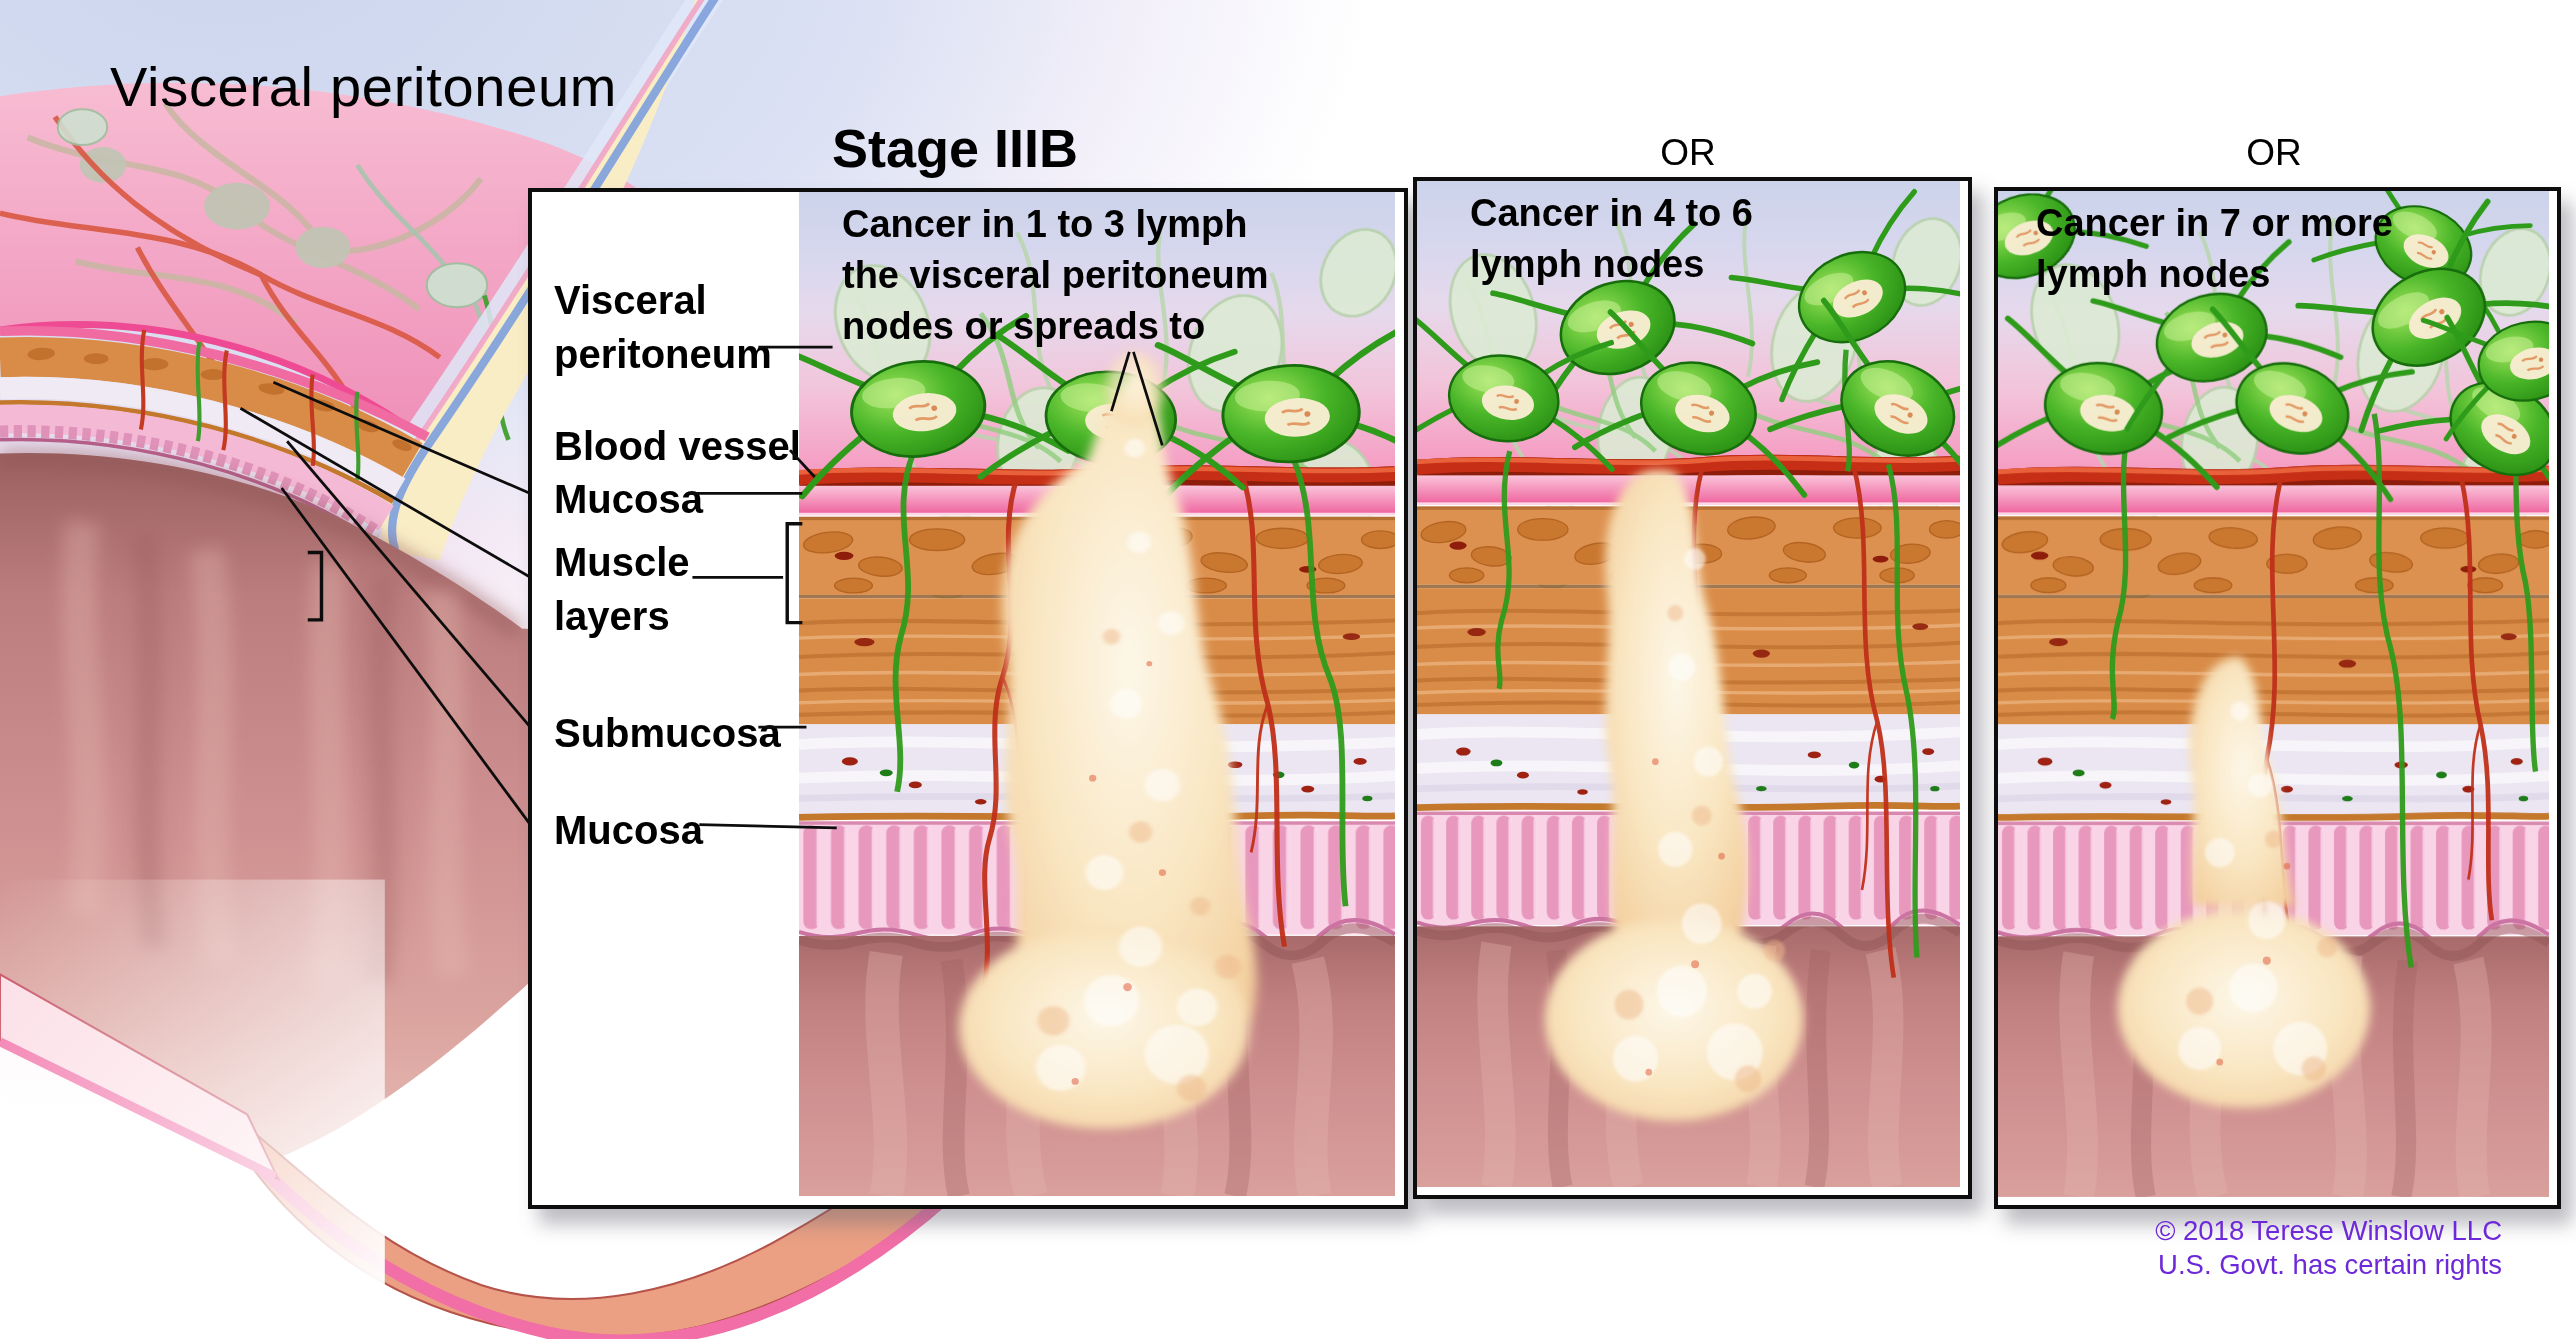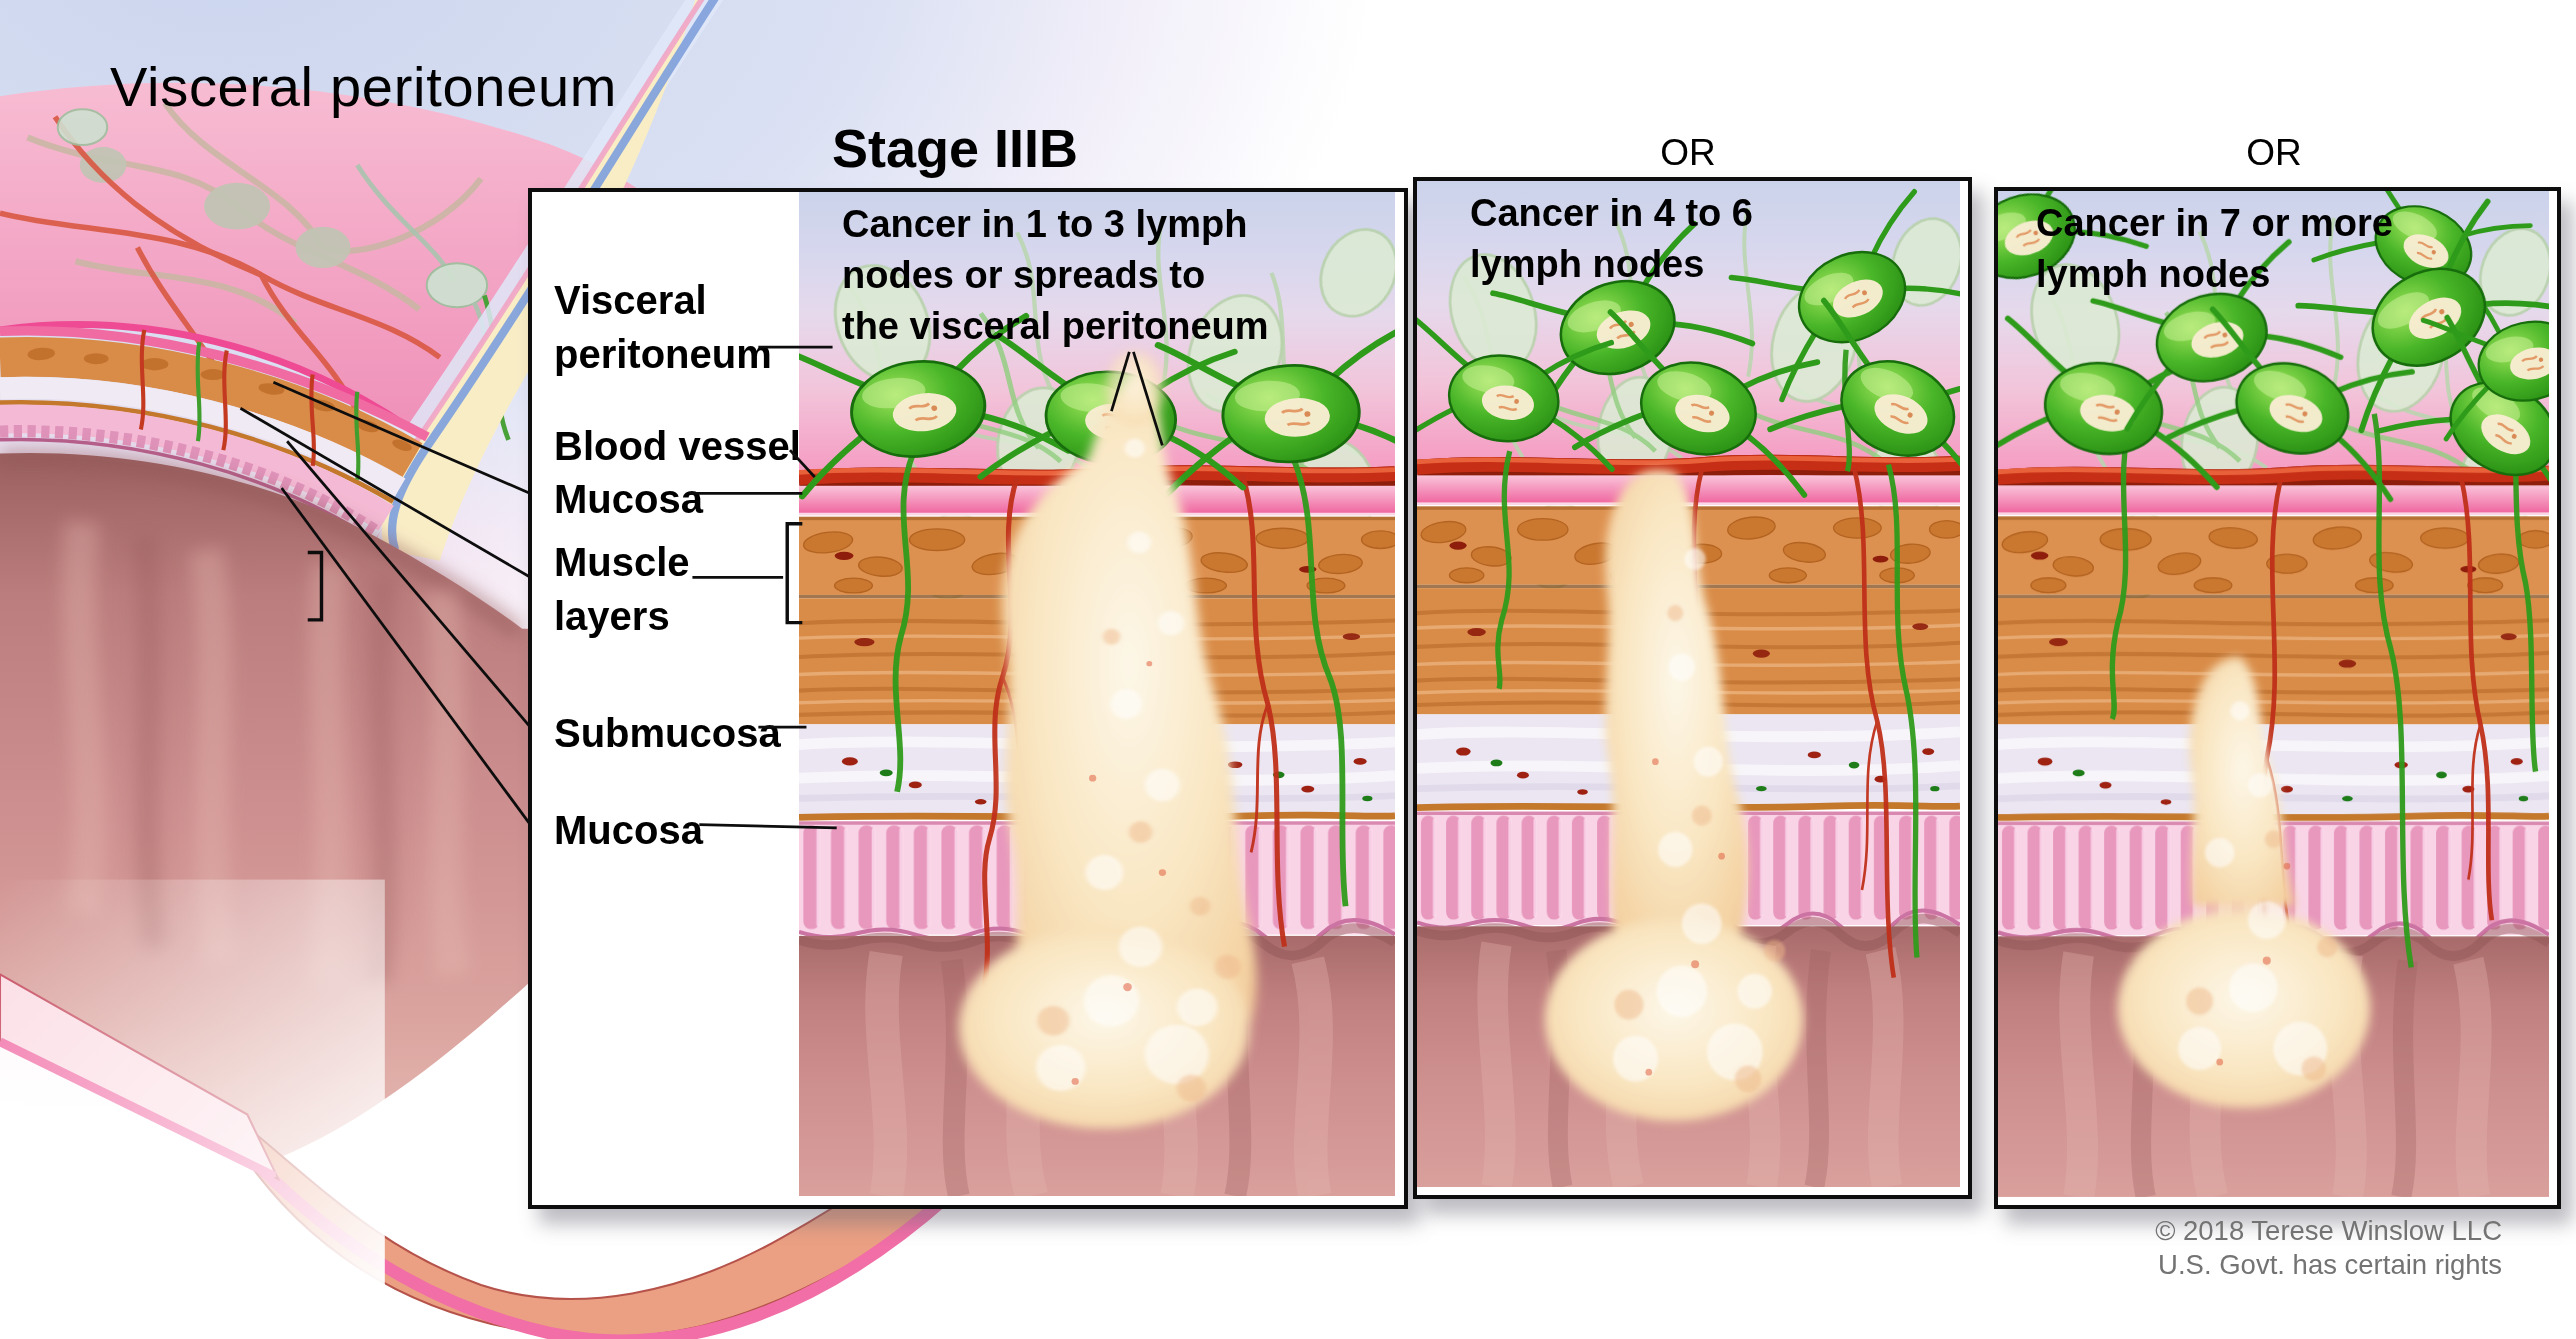--- a/index.html
+++ b/index.html
@@ -12,21 +12,21 @@
   svg{position:absolute;left:0;top:0;}
   .box{position:absolute;background:#ffffff;border:4.1px solid #0d0d0d;
        box-shadow:11px 15px 18px rgba(105,105,118,.45);}
   .panel-art{position:absolute;}
   .txt{position:absolute;color:#000;white-space:nowrap;}
   .title{font-size:54px;font-weight:bold;transform:translateX(-50%);}
   .or{font-size:37px;font-weight:normal;transform:translateX(-50%);}
   .bglabel{font-size:56px;font-weight:400;letter-spacing:0.7px;}
   .caption{position:absolute;font-size:38px;line-height:51px;font-weight:bold;color:#000;white-space:nowrap;}
   .llabel{position:absolute;font-size:40px;line-height:54px;font-weight:bold;color:#000;white-space:nowrap;}
-  .copyright{position:absolute;right:74px;top:1214px;text-align:right;color:#737373;
+  .copyright{position:absolute;right:74px;top:1214px;text-align:right;color:#6d28d9;
              font-size:27.5px;line-height:34px;font-weight:400;}
   .ovl{pointer-events:none;}
 </style>
 </head>
 <body>
 
 <div class="stage">
   <div class="wash"></div>
 
   <svg width="0" height="0" aria-hidden="true">
@@ -376,22 +376,22 @@
     <div class="llabel" style="left:22px;top:280px;">Mucosa</div>
     <div class="llabel" style="left:22px;top:343px;">
       <span style="display:block">Muscle</span>
       <span style="display:block">layers</span>
     </div>
     <div class="llabel" style="left:22px;top:514px;">Submucosa</div>
     <div class="llabel" style="left:22px;top:611px;">Mucosa</div>
 
     <div class="caption" style="left:310px;top:6.9px;">
       <span style="display:block">Cancer in 1 to 3 lymph</span>
+      <span style="display:block">the visceral peritoneum</span>
       <span style="display:block">nodes or spreads to</span>
-      <span style="display:block">the visceral peritoneum</span>
     </div>
   </div>
 
   <div class="box" style="left:1413px;top:177px;width:551px;height:1014px;">
     <svg class="panel-art" style="left:0;top:0;" width="543" height="1006" viewBox="0 0 820 1490" preserveAspectRatio="none">
       <use href="#tissue"></use>
       <g fill="none" stroke="#c0301a" stroke-width="7" opacity=".95">
         <path d="M430,428 C400,540 440,660 410,780 C390,880 420,1000 398,1120 C386,1190 402,1230 395,1250"></path>
         <path d="M410,780 C440,860 425,950 448,1030" stroke-width="4"></path>
         <path d="M660,425 C690,540 660,680 695,800 C720,900 700,1060 720,1180"></path>

